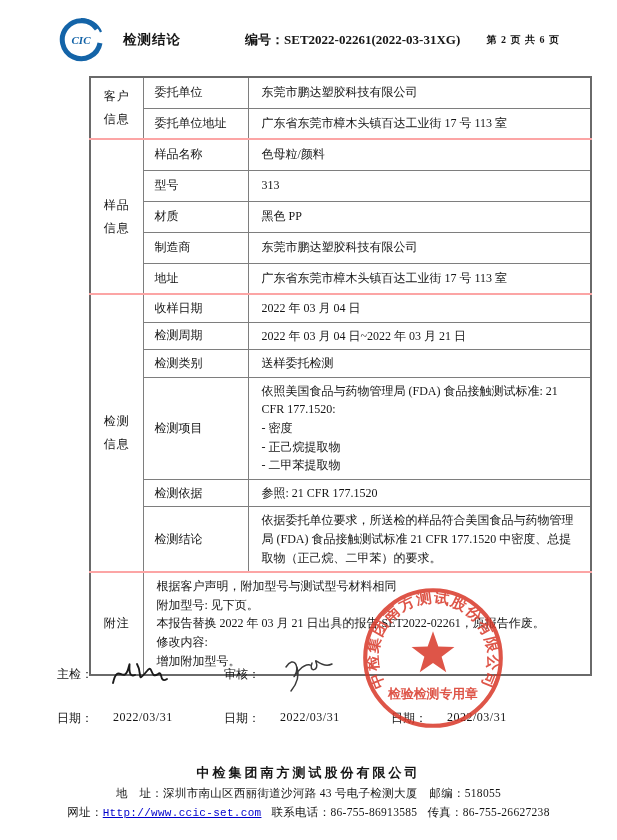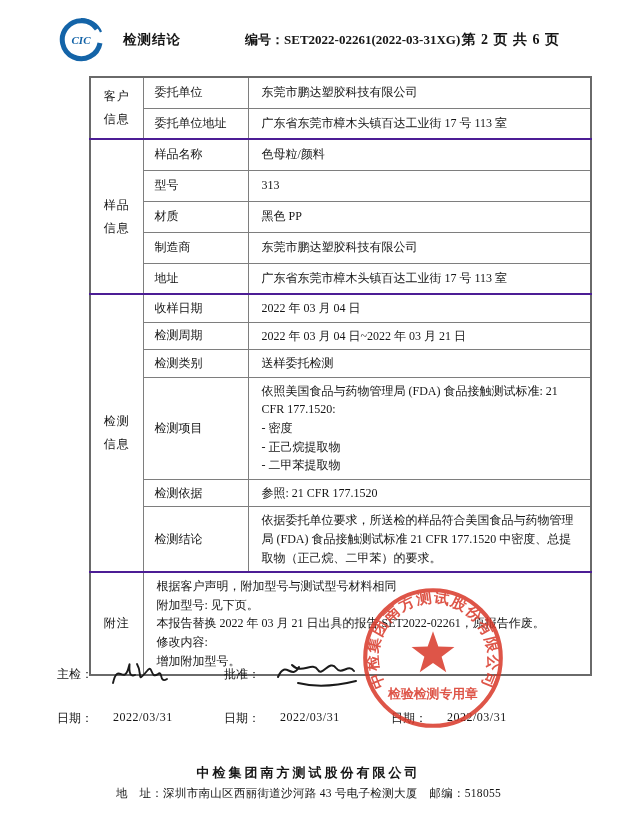--- a/index.html
+++ b/index.html
@@ -6,28 +6,28 @@
   html,body { background:#ffffff; }
   body { font-family:"Liberation Serif","DejaVu Serif",serif; color:#151515; }
   .page { position:relative; width:617px; height:840px; background:#fff; overflow:hidden; }
 
   
   .header { position:absolute; top:16px; left:57px; width:503px; height:48px;
             display:flex; align-items:center; }
   .logo { width:48px; height:46px; flex:0 0 auto; }
   .hd-title { font-size:13.5px; font-weight:bold; margin-left:18px; letter-spacing:1px; }
   .hd-no { font-size:13px; font-weight:bold; margin-left:64px; white-space:nowrap; }
-  .hd-page { font-size:14px; font-weight:bold; margin-left:auto; white-space:nowrap; letter-spacing:1px; }
+  .hd-page { font-size:10px; font-weight:bold; margin-left:auto; white-space:nowrap; letter-spacing:1px; }
 
   
   .tbl-wrap { position:absolute; top:76px; left:57px; width:438px;padding-left:32px; }
   table { border-collapse:collapse; width:503px; table-layout:fixed; }
   td { border:1px solid #7e7e7e; font-size:12px; vertical-align:middle; }
   table { border:2px solid #6a6a6a; }
-  tr.sec-start td { border-top:2px solid #4c1d95; }
+  tr.sec-start td { border-top:2px solid #fca5a5; }
   td.sec { width:53px; text-align:center; white-space:pre-line; line-height:1.9; letter-spacing:1px; }
   td.f { width:105px; padding:4px 4px 4px 11px; }
   td.v { padding:4px 10px 4px 13px; line-height:1.55; }
   .pre { white-space:pre-line; }
   tr.h31 td { height:31px; }
   tr.h25 td { height:25px; }
 
   
   .sig-area { position:absolute; top:652px; left:57px; width:503px; }
   .sig-row { display:flex; align-items:center; height:44px; }
@@ -150,23 +150,23 @@
 
   <div class="sig-area">
     <div class="sig-row">
       <div class="sig-col">
         <span class="role">主检：</span>
         <svg width="70" height="42" viewBox="0 0 70 42">
           <path d="M10 30 C15 8 21 34 26 13 C28 5 23 26 32 22 M34 11 C40 21 33 31 44 18 C50 10 47 27 55 21 C60 17 56 31 64 26" fill="none" stroke="#1a1a1a" stroke-width="1.9" stroke-linecap="round"></path>
         </svg>
       </div>
       <div class="sig-col">
-        <span class="role">批准：</span>
-        <svg width="92" height="42" viewBox="0 0 92 42">
-          <path d="M8 24 C16 6 21 28 29 14 M22 12 C32 22 42 8 48 17 C52 24 60 6 66 15 C72 23 78 10 84 18 M28 30 C48 35 66 33 86 28" fill="none" stroke="#1a1a1a" stroke-width="2" stroke-linecap="round"></path>
+        <span class="role">审核：</span>
+        <svg width="72" height="42" viewBox="0 0 72 42">
+          <path d="M16 14 C24 2 30 14 25 22 C21 29 31 10 40 12 M42 10 C38 20 50 18 46 9 C44 4 52 16 62 11 M27 14 C30 24 26 32 21 38" fill="none" stroke="#3a3a3a" stroke-width="1.5" stroke-linecap="round"></path>
         </svg>
       </div>
     </div>
     <div class="date-row">
       <div class="date-col">
         <span>日期：</span>
         <span class="dval">2022/03/31</span>
       </div>
       <div class="date-col">
         <span>日期：</span>
@@ -187,15 +187,18 @@
     </defs>
     <text font-size="14.5" font-weight="bold" fill="#d93a2b" letter-spacing="1">
       <textPath href="#ringpath" startOffset="0" textLength="226" lengthAdjust="spacingAndGlyphs">中检集团南方测试股份有限公司</textPath>
     </text>
     <text x="74" y="113" text-anchor="middle" font-size="12.5" font-weight="bold" fill="#d93a2b">检验检测专用章</text>
   </svg>
 
   <div class="footer">
     <div class="ft-company">中检集团南方测试股份有限公司</div>
     <div class="ft-line">地　址：深圳市南山区西丽街道沙河路 43 号电子检测大厦　邮编：518055</div>
+    <div class="ft-line">
+      <span>网址：</span><a href="#" class="ft-link">Http://www.ccic-set.com</a><span class="sp"></span><span>联系电话：86-755-86913585</span><span class="sp"></span><span>传真：86-755-26627238</span>
+    </div>
   </div>
 
 </div>
 
 </body></html>

